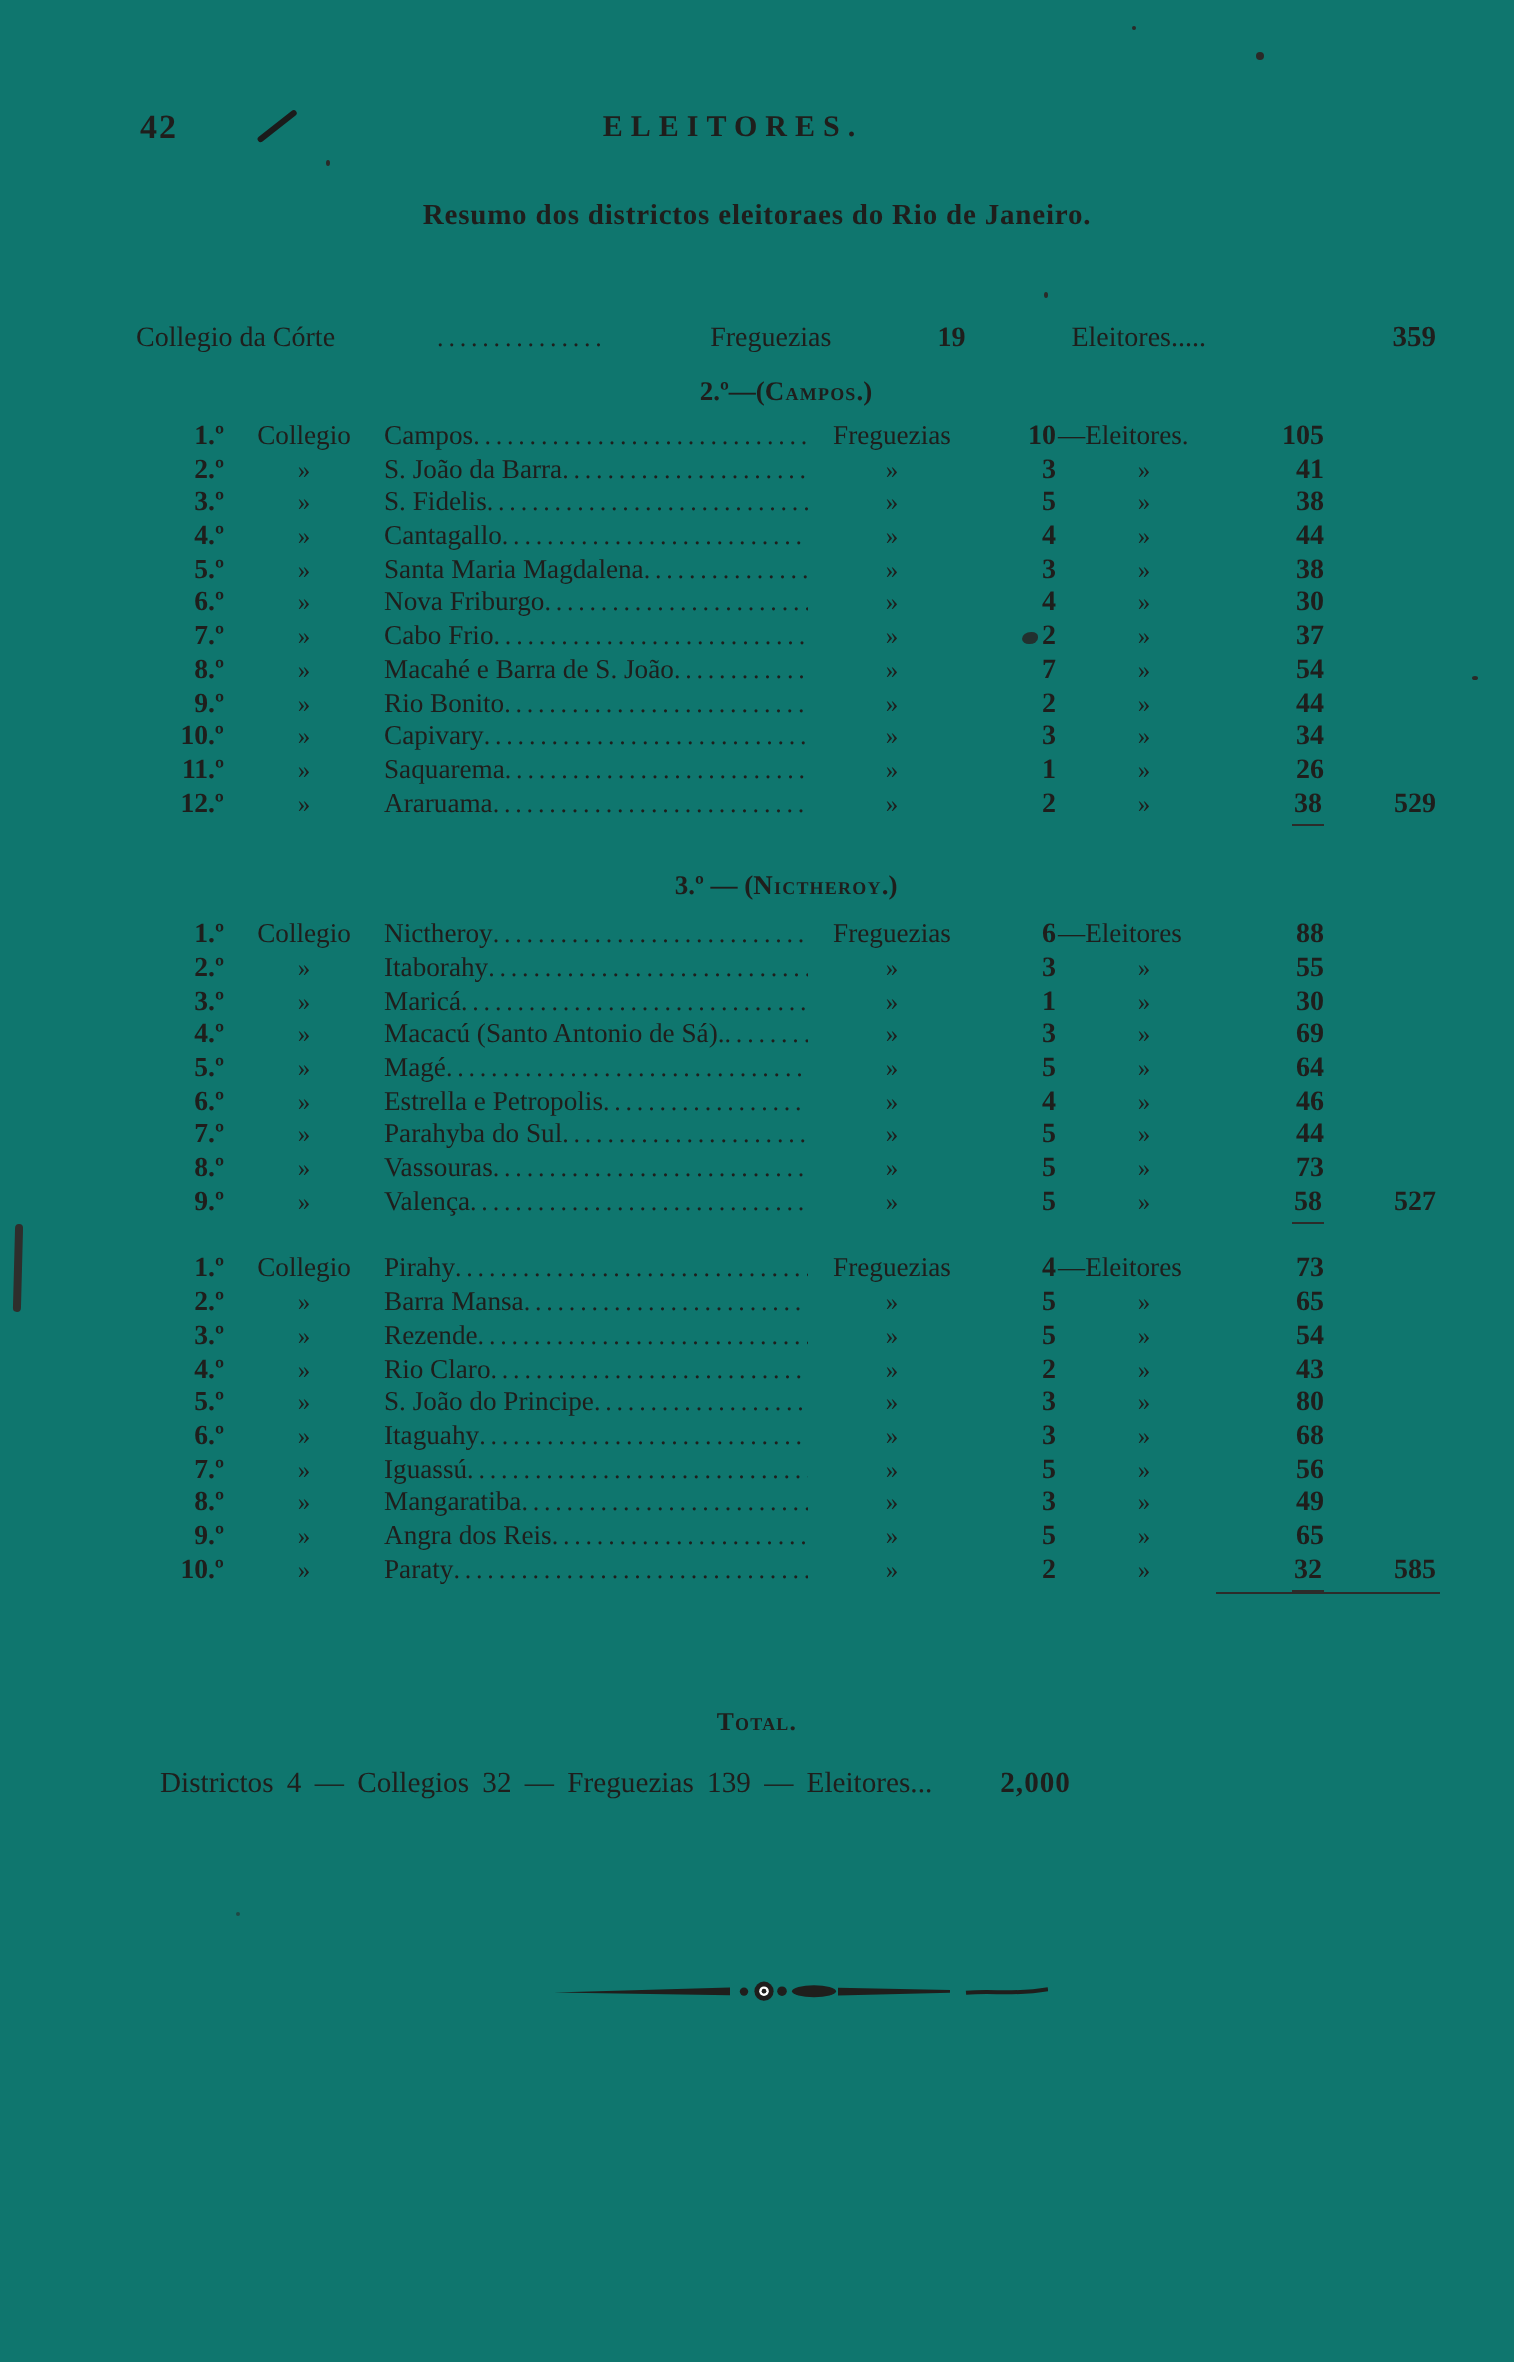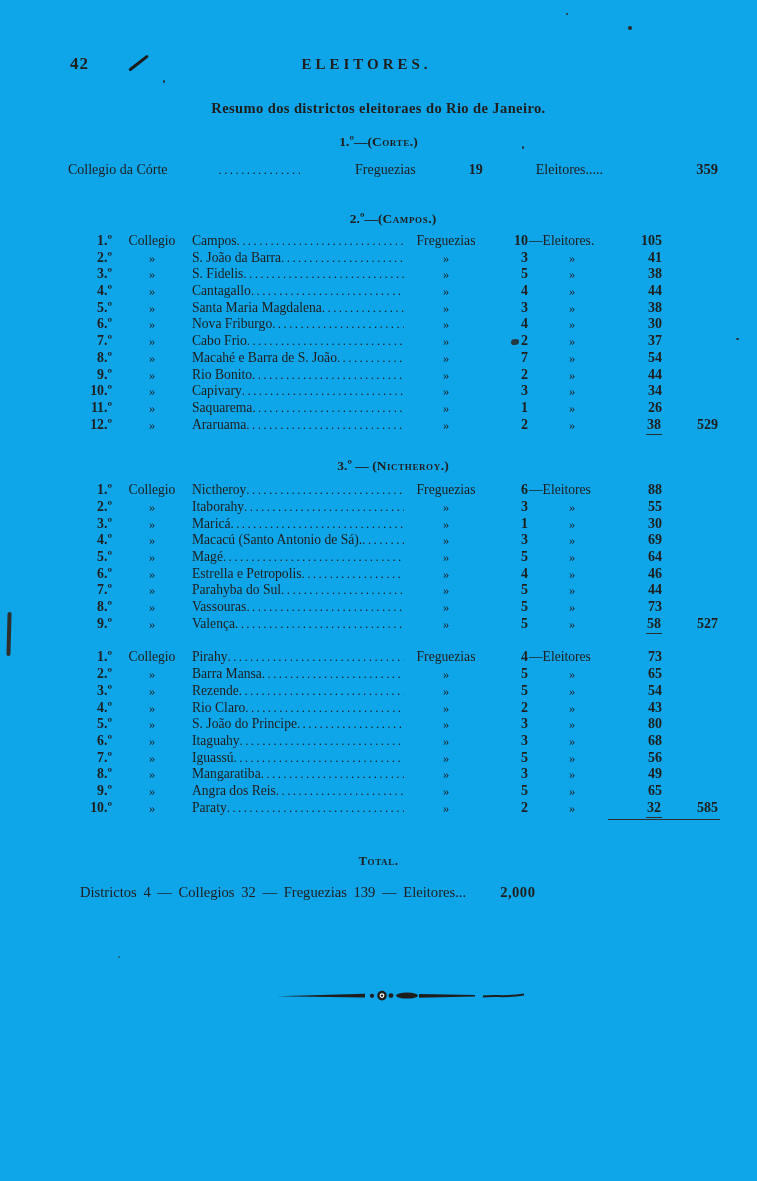--- a/index.html
+++ b/index.html
@@ -1,39 +1,39 @@
 <!DOCTYPE html>
 <html><head>
 <meta charset="utf-8">
 <style>
   html,body{margin:0;padding:0;background:#e8e8e6;}
   .page{
     position:relative; width:757px; height:1181px; margin:0 auto;
-    background:#0ea5e9; color:#1f1e1c; overflow:hidden;
+    background:#0f766e; color:#1f1e1c; overflow:hidden;
     font-family:"Liberation Serif", serif;
   }
   
   .pg-num{position:absolute;top:54px;left:70px;font-size:17px;font-weight:bold;letter-spacing:1px;}
   .slash{position:absolute;top:69px;left:129px;width:24px;height:2.6px;background:#1b1b1b;border-radius:2px;transform:rotate(-38deg);transform-origin:left center;}
   .run-head{position:absolute;top:56px;left:0;right:24px;text-align:center;font-size:15px;font-weight:bold;letter-spacing:4px;}
   .doc-title{position:absolute;top:100px;left:0;right:0;text-align:center;font-size:14.5px;font-weight:bold;letter-spacing:.4px;}
   
   .sec-head{ text-align:center;font-size:13.5px;font-weight:bold;line-height:17px;}
   .sc{font-variant:small-caps;letter-spacing:.6px;}
   .corte-head{position:absolute;top:133px;left:0;right:0;}
   
   .corte-line{position:absolute;top:161px;left:68px;width:650px;display:flex;align-items:flex-end;font-size:14px;white-space:nowrap;gap:47px;}
   .corte-line .dots{flex:1;overflow:hidden;margin:0 4px;}
   .dots{display:inline-block;white-space:nowrap;overflow:hidden;vertical-align:baseline;}
   .dots::after{content:"..........................................................................................";letter-spacing:2.4px;font-size:13px;}
   .cl-fl{margin:0 6px 0 4px;}
   .cl-f{font-weight:bold;font-size:14px;margin-right:6px;}
   .cl-v{font-weight:bold;font-size:14.5px;margin-left:28px;min-width:40px;text-align:right;}
   
-  .sections{position:absolute;top:210px;left:68px;width:650px;}
+  .sections{position:absolute;top:187px;left:68px;width:650px;}
   .sec .sec-head{margin-bottom:6px;}
   .sec + .sec{margin-top:24px;}
   .sec:nth-child(2) .sec-head{margin-bottom:8px;}
   .sec:nth-child(3){margin-top:17px;}
   .sec:nth-child(3) .sec-head{margin-bottom:12px;}
   .trow{
     position:relative; display:grid;
     grid-template-columns:46px 76px 1fr 84px 40px 88px 46px 56px;
     align-items:baseline; height:16.7px; font-size:13.6px; white-space:nowrap;
   }
@@ -64,21 +64,20 @@
 <body>
 
 <div class="page">
 
   <div class="pg-num">42</div>
   <div class="slash"></div>
   <div class="run-head">ELEITORES.</div>
 
   <div class="doc-title">Resumo dos districtos eleitoraes do Rio de Janeiro.</div>
 
-  <div class="sec-head corte-head"><span>1.º—(</span><span class="sc">Corte</span><span>.)</span></div>
 
   <div class="corte-line">
     <span>Collegio da Córte</span>
     <span class="dots"></span>
     <span class="cl-fl">Freguezias</span>
     <span class="cl-f">19</span>
     <span class="cl-el">Eleitores.....</span>
     <span class="cl-v">359</span>
   </div>
 

